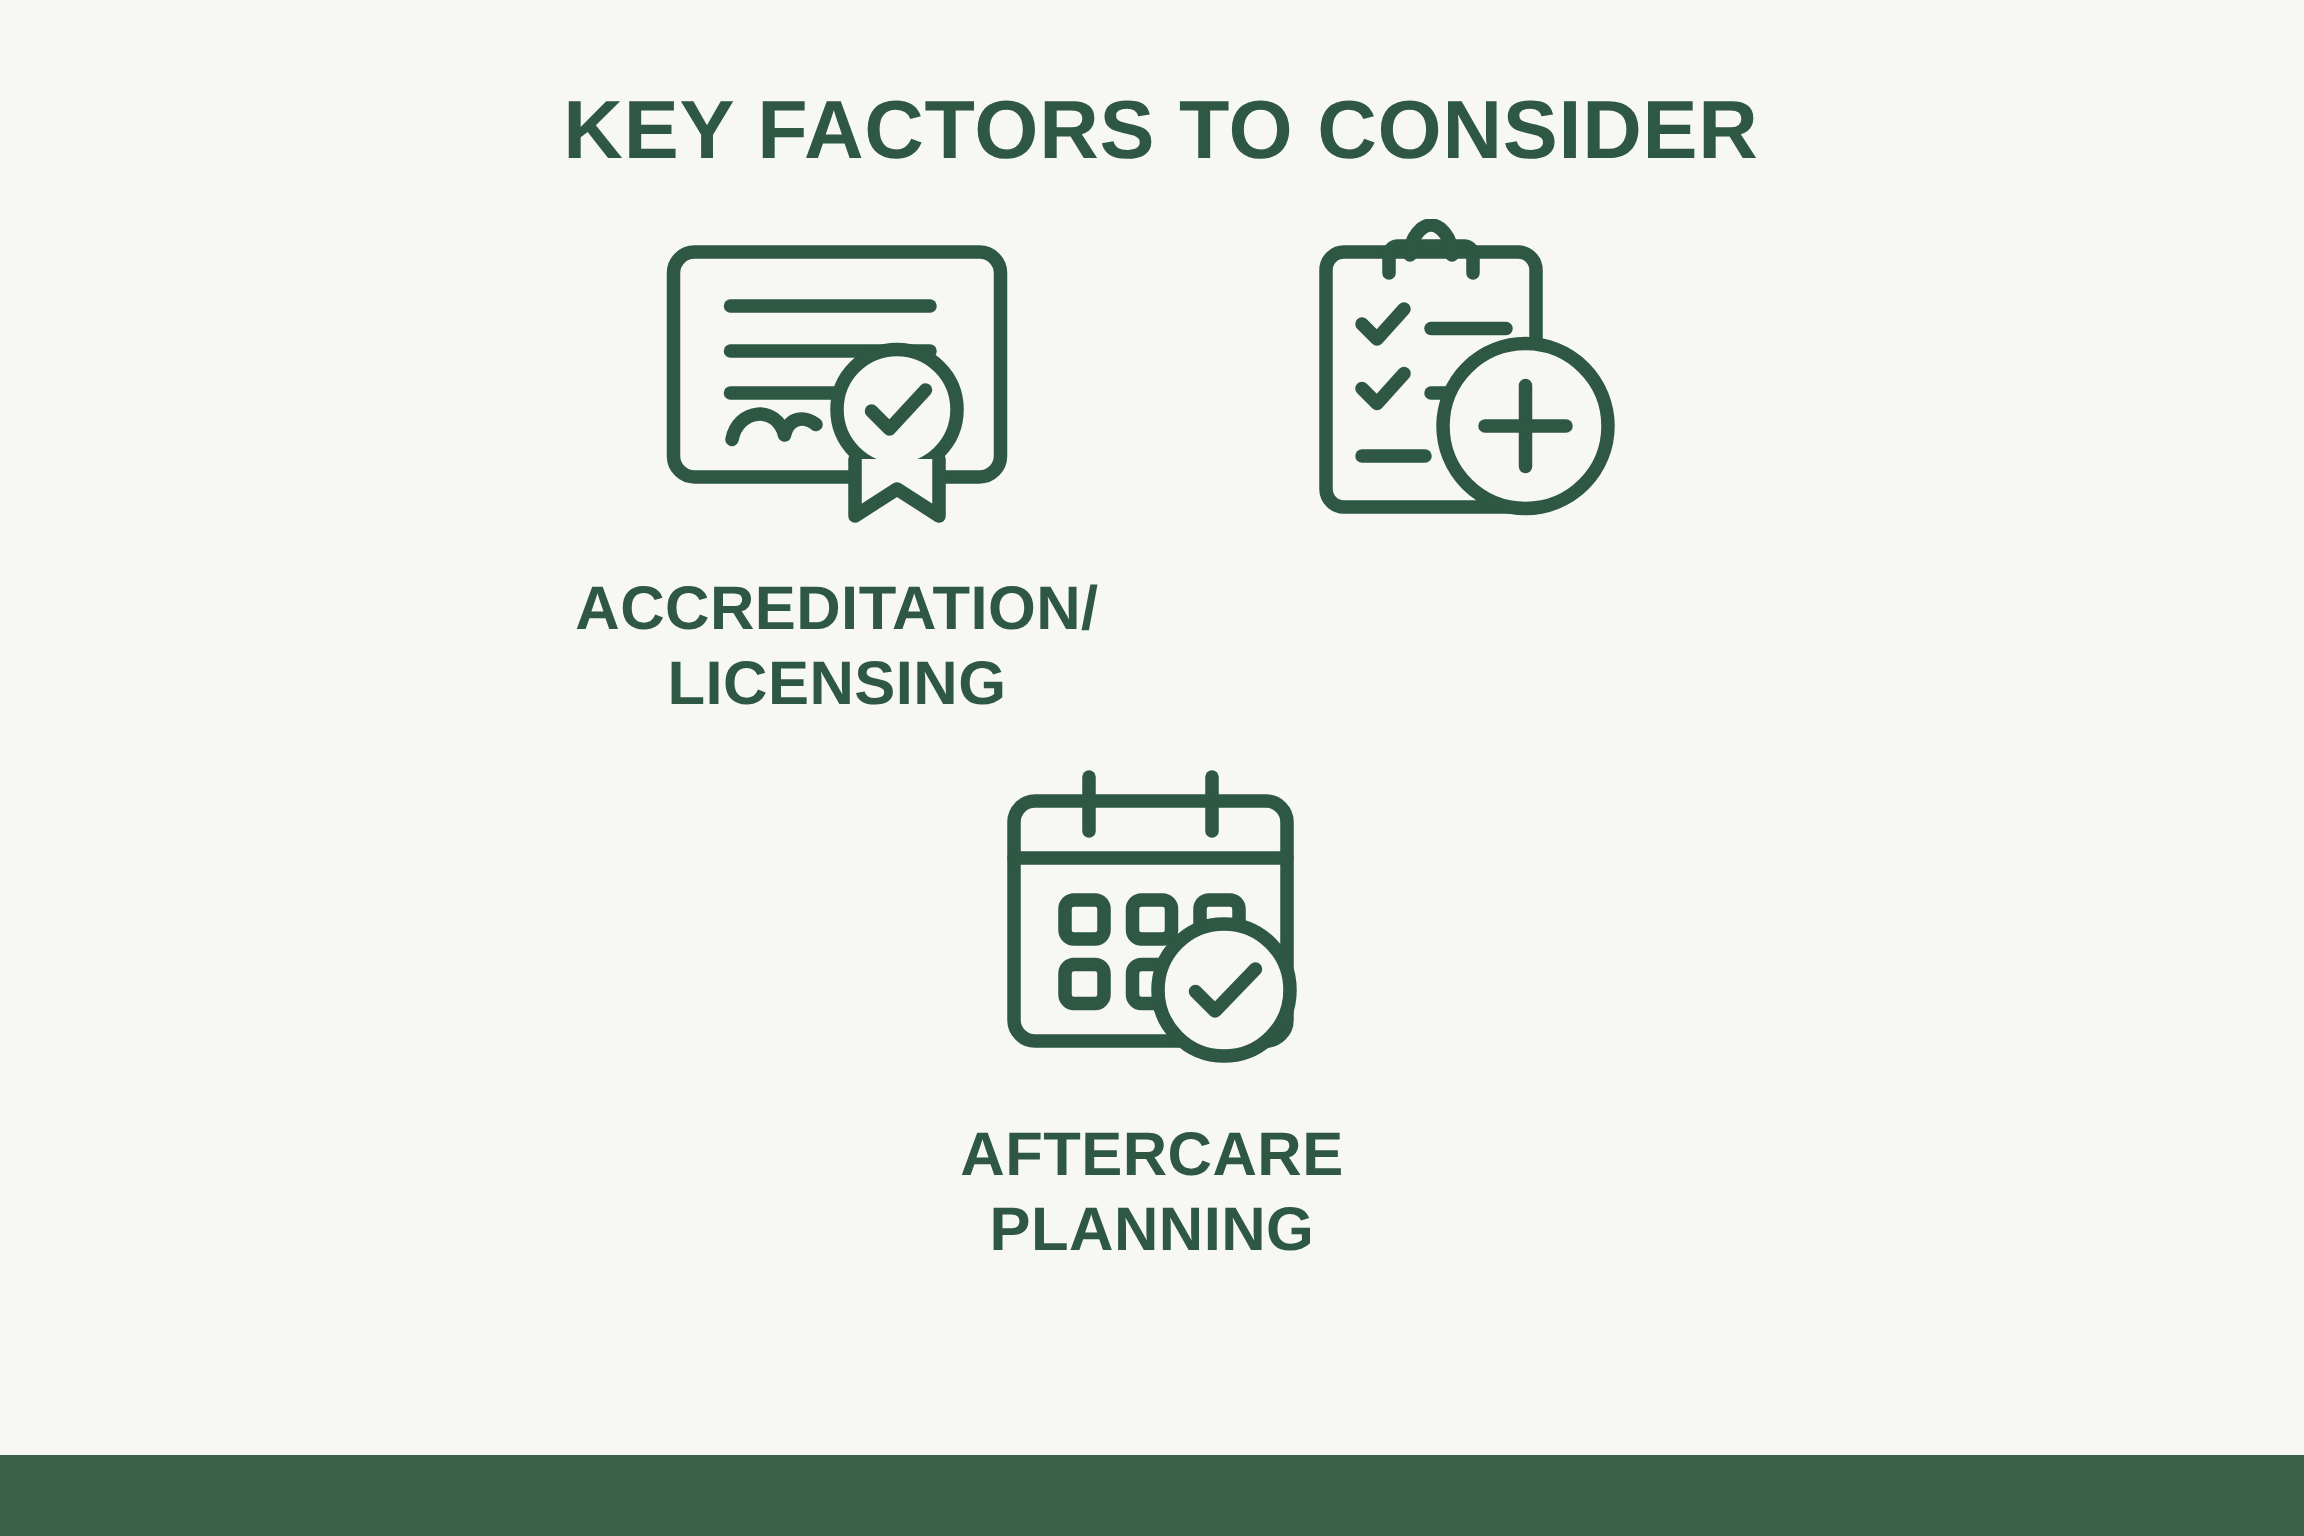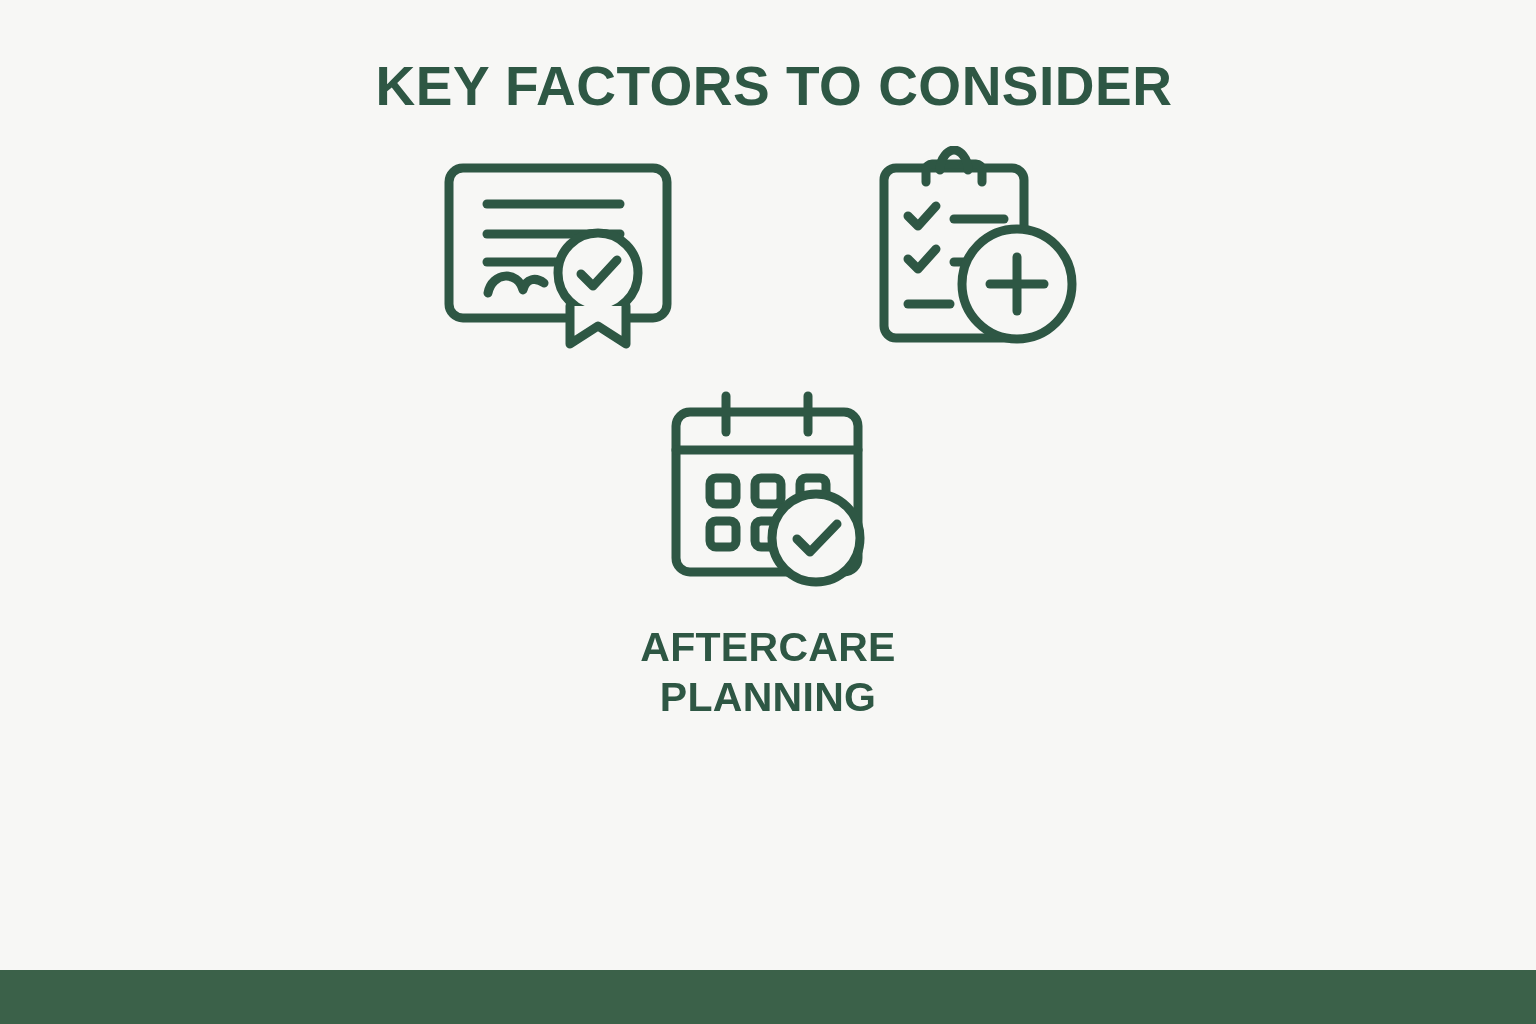--- a/index.html
+++ b/index.html
@@ -127,20 +127,22 @@
             <rect x="7" y="22" width="218" height="150" rx="14" ry="14"></rect>
             <line x1="45" y1="58" x2="178" y2="58"></line>
             <line x1="45" y1="88" x2="178" y2="88"></line>
             <line x1="45" y1="116" x2="122" y2="116"></line>
             <path d="M46 147 C50 126, 76 124, 81 144 C84 132, 94 131, 102 137"></path>
             <circle cx="156" cy="127" r="40" fill="#f7f7f5"></circle>
             <polyline points="139,128 151,140 175,114"></polyline>
             <path d="M128 160 L128 198 L156 180 L184 198 L184 160" fill="#f7f7f5"></path>
           </svg>
         </div>
+        <div class="card-label">ACCREDITATION/
+LICENSING</div>
       </div>
 
 
       <div class="card">
         <div class="icon-wrap">
           <svg width="205" height="205" viewBox="0 0 205 205" fill="none" stroke="#2e5744" stroke-width="9" stroke-linecap="round" stroke-linejoin="round">
 
             <rect x="8" y="22" width="140" height="170" rx="12" ry="12"></rect>
 
             <path d="M50 22 L50 10 C50 6, 53 4, 56 4 L100 4 C103 4, 106 6, 106 10 L106 22" transform="translate(0,14)"></path>

